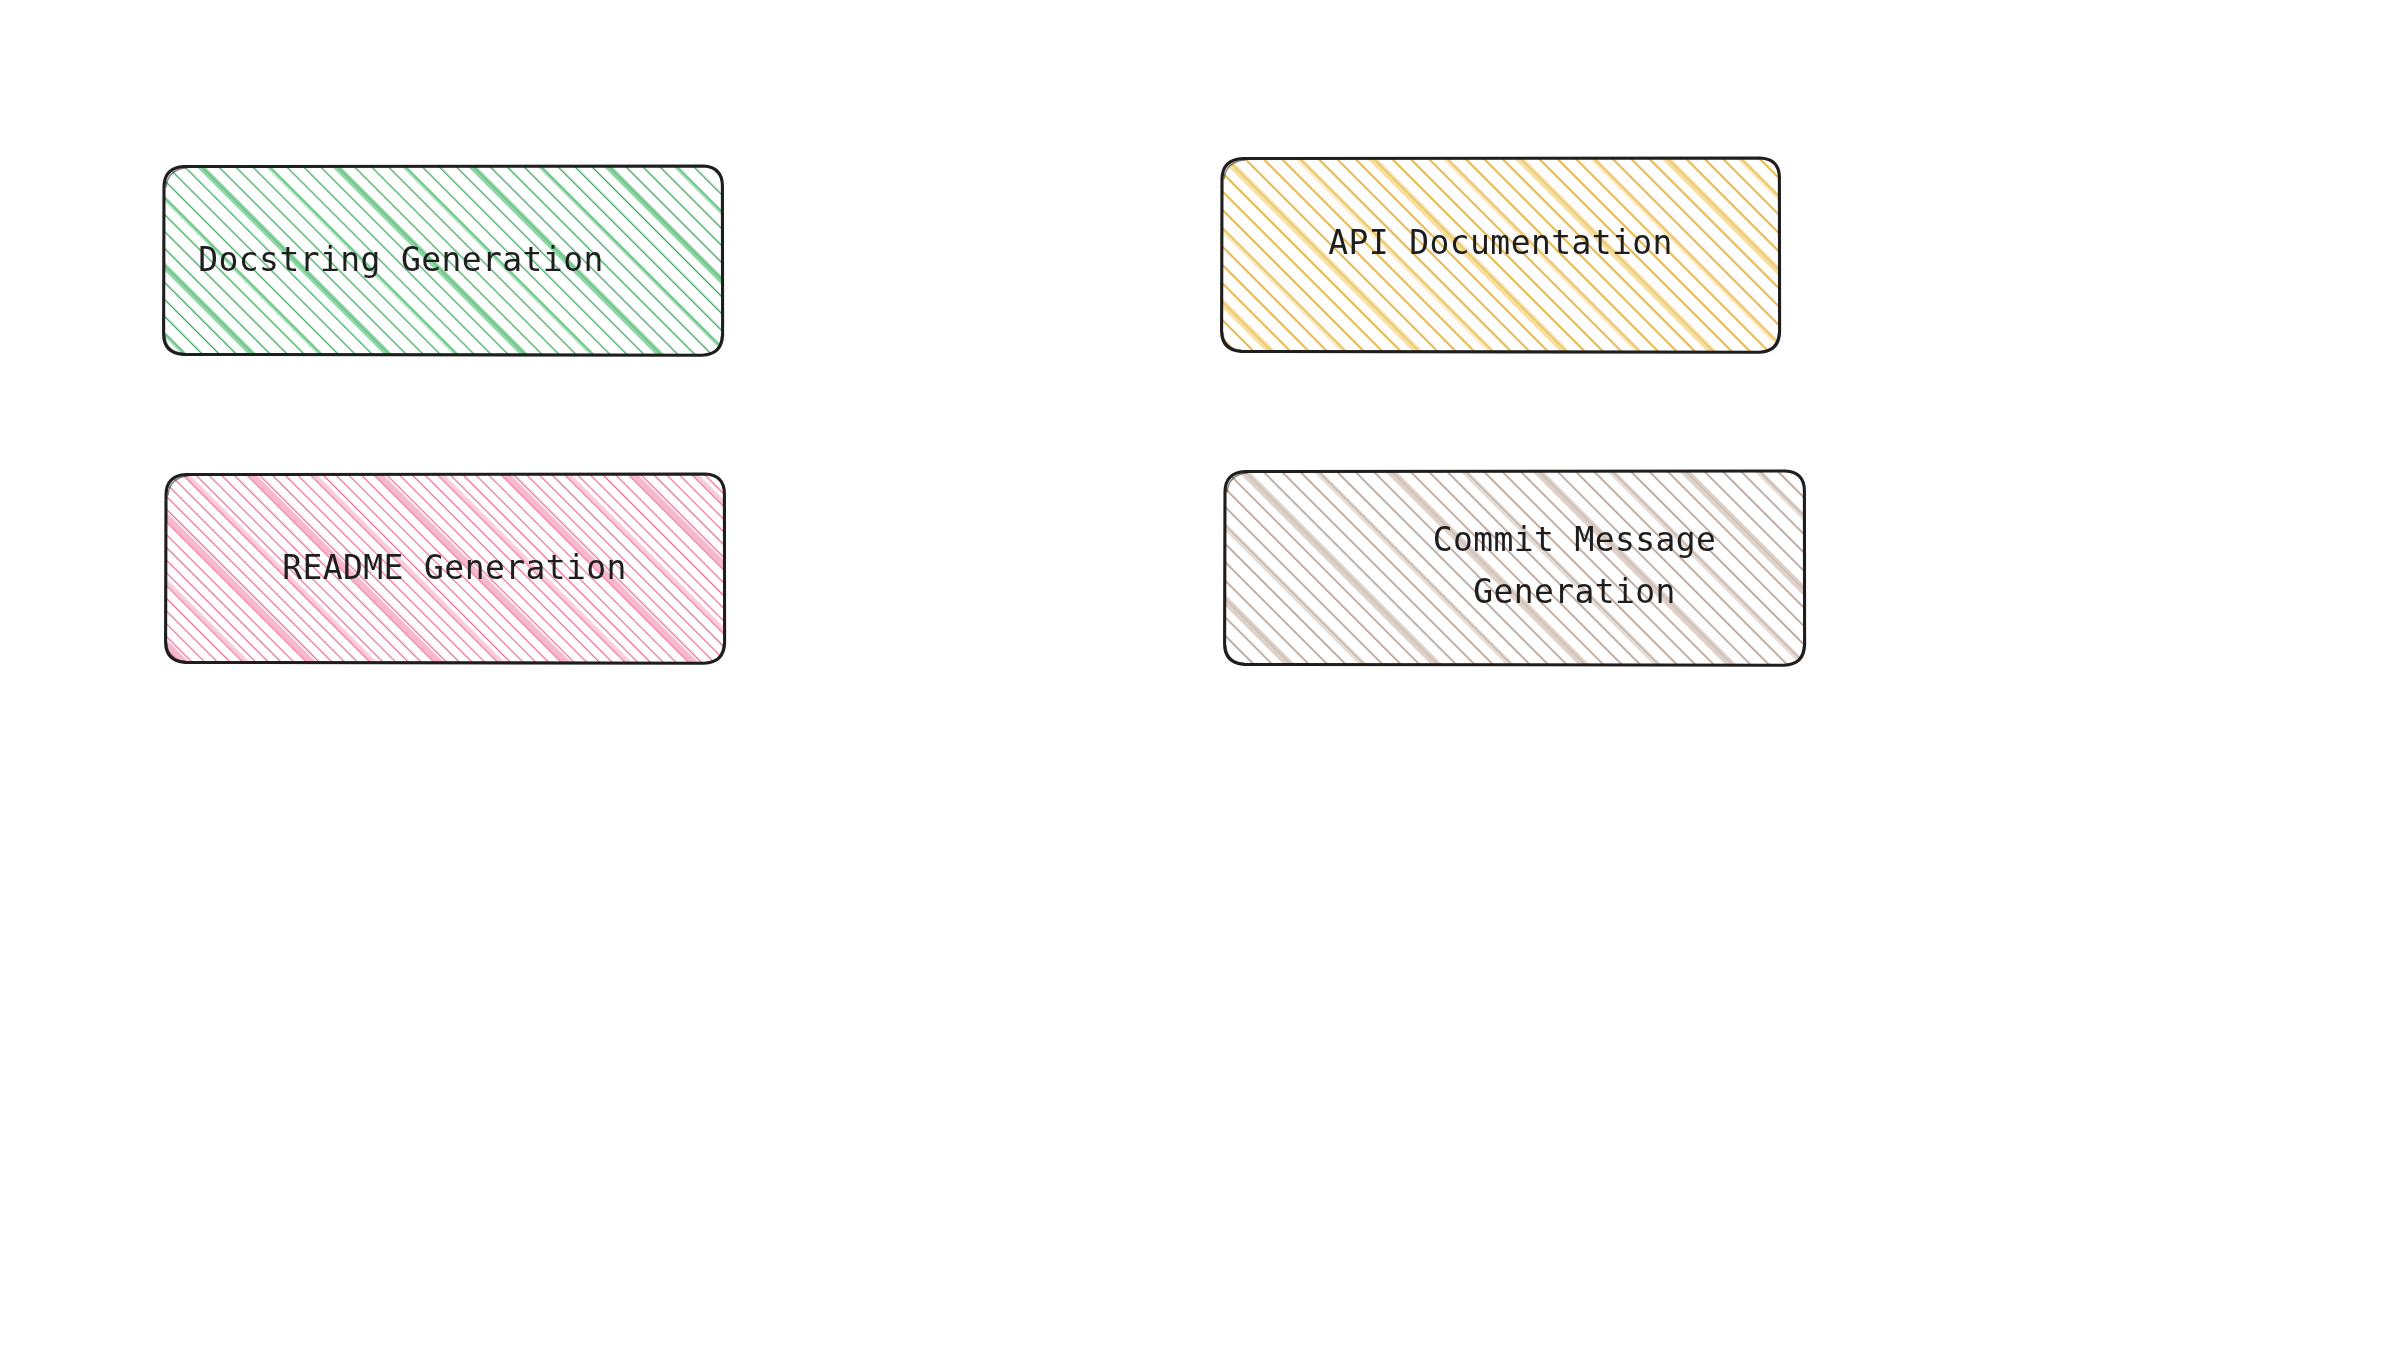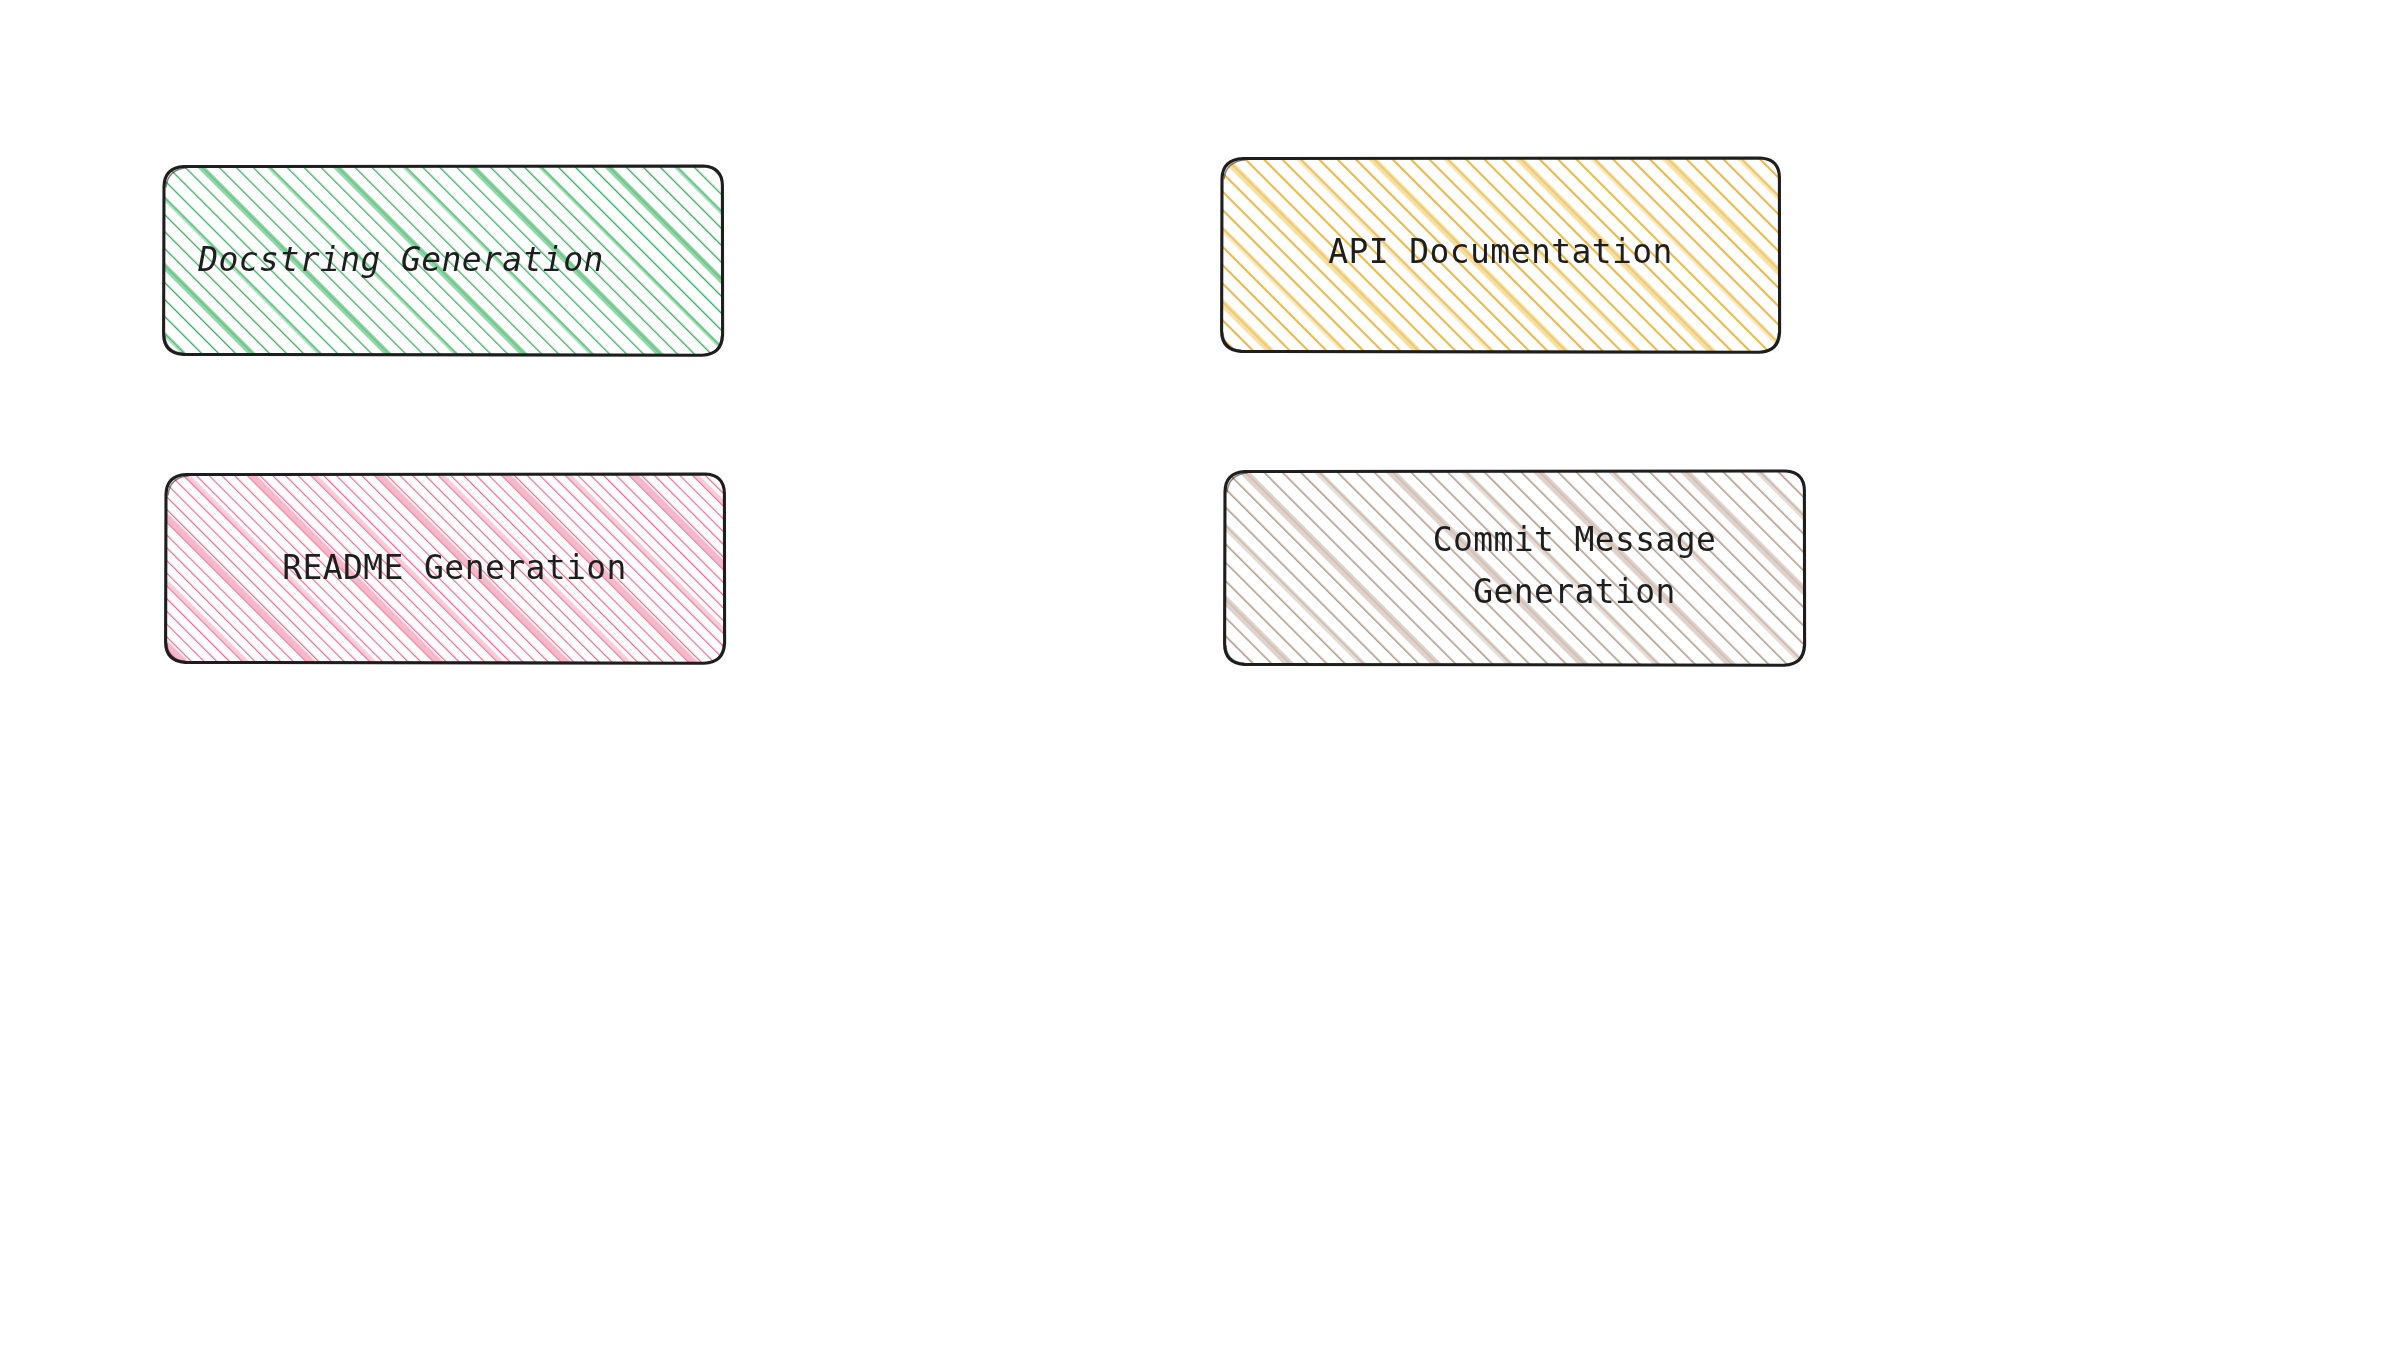--- a/index.html
+++ b/index.html
@@ -37,22 +37,22 @@
     color: #1e1e1e;
     font-family: "DejaVu Sans Mono", "Liberation Mono", monospace;
     font-size: 33px;
     line-height: 52px;
     letter-spacing: 0.4px;
     white-space: pre-line;
     font-weight: 400;
   }
 
   
-  #node-docstring   { left: 163px;  top: 165px; width: 476px; height: 190px; font-style: italic; }
-  #node-api         { left: 1221px; top: 166px; width: 559px; height: 195px; }
+  #node-docstring   { left: 163px;  top: 165px; width: 476px; height: 190px; }
+  #node-api         { left: 1221px; top: 157px; width: 559px; height: 195px; }
   #node-readme      { left: 165px;  top: 473px; width: 560px; height: 190px; padding-left: 19px; }
   #node-commit      { left: 1224px; top: 470px; width: 701px; height: 195px; }
 
   #node-api .node-label    { transform: translateY(-12px); }
   #node-commit .node-label { transform: translateY(-2px); }
 </style>
 </head>
 <body>
 
 <svg id="canvas" width="2400" height="1350" viewBox="0 0 2400 1350" xmlns="http://www.w3.org/2000/svg" aria-hidden="true">

